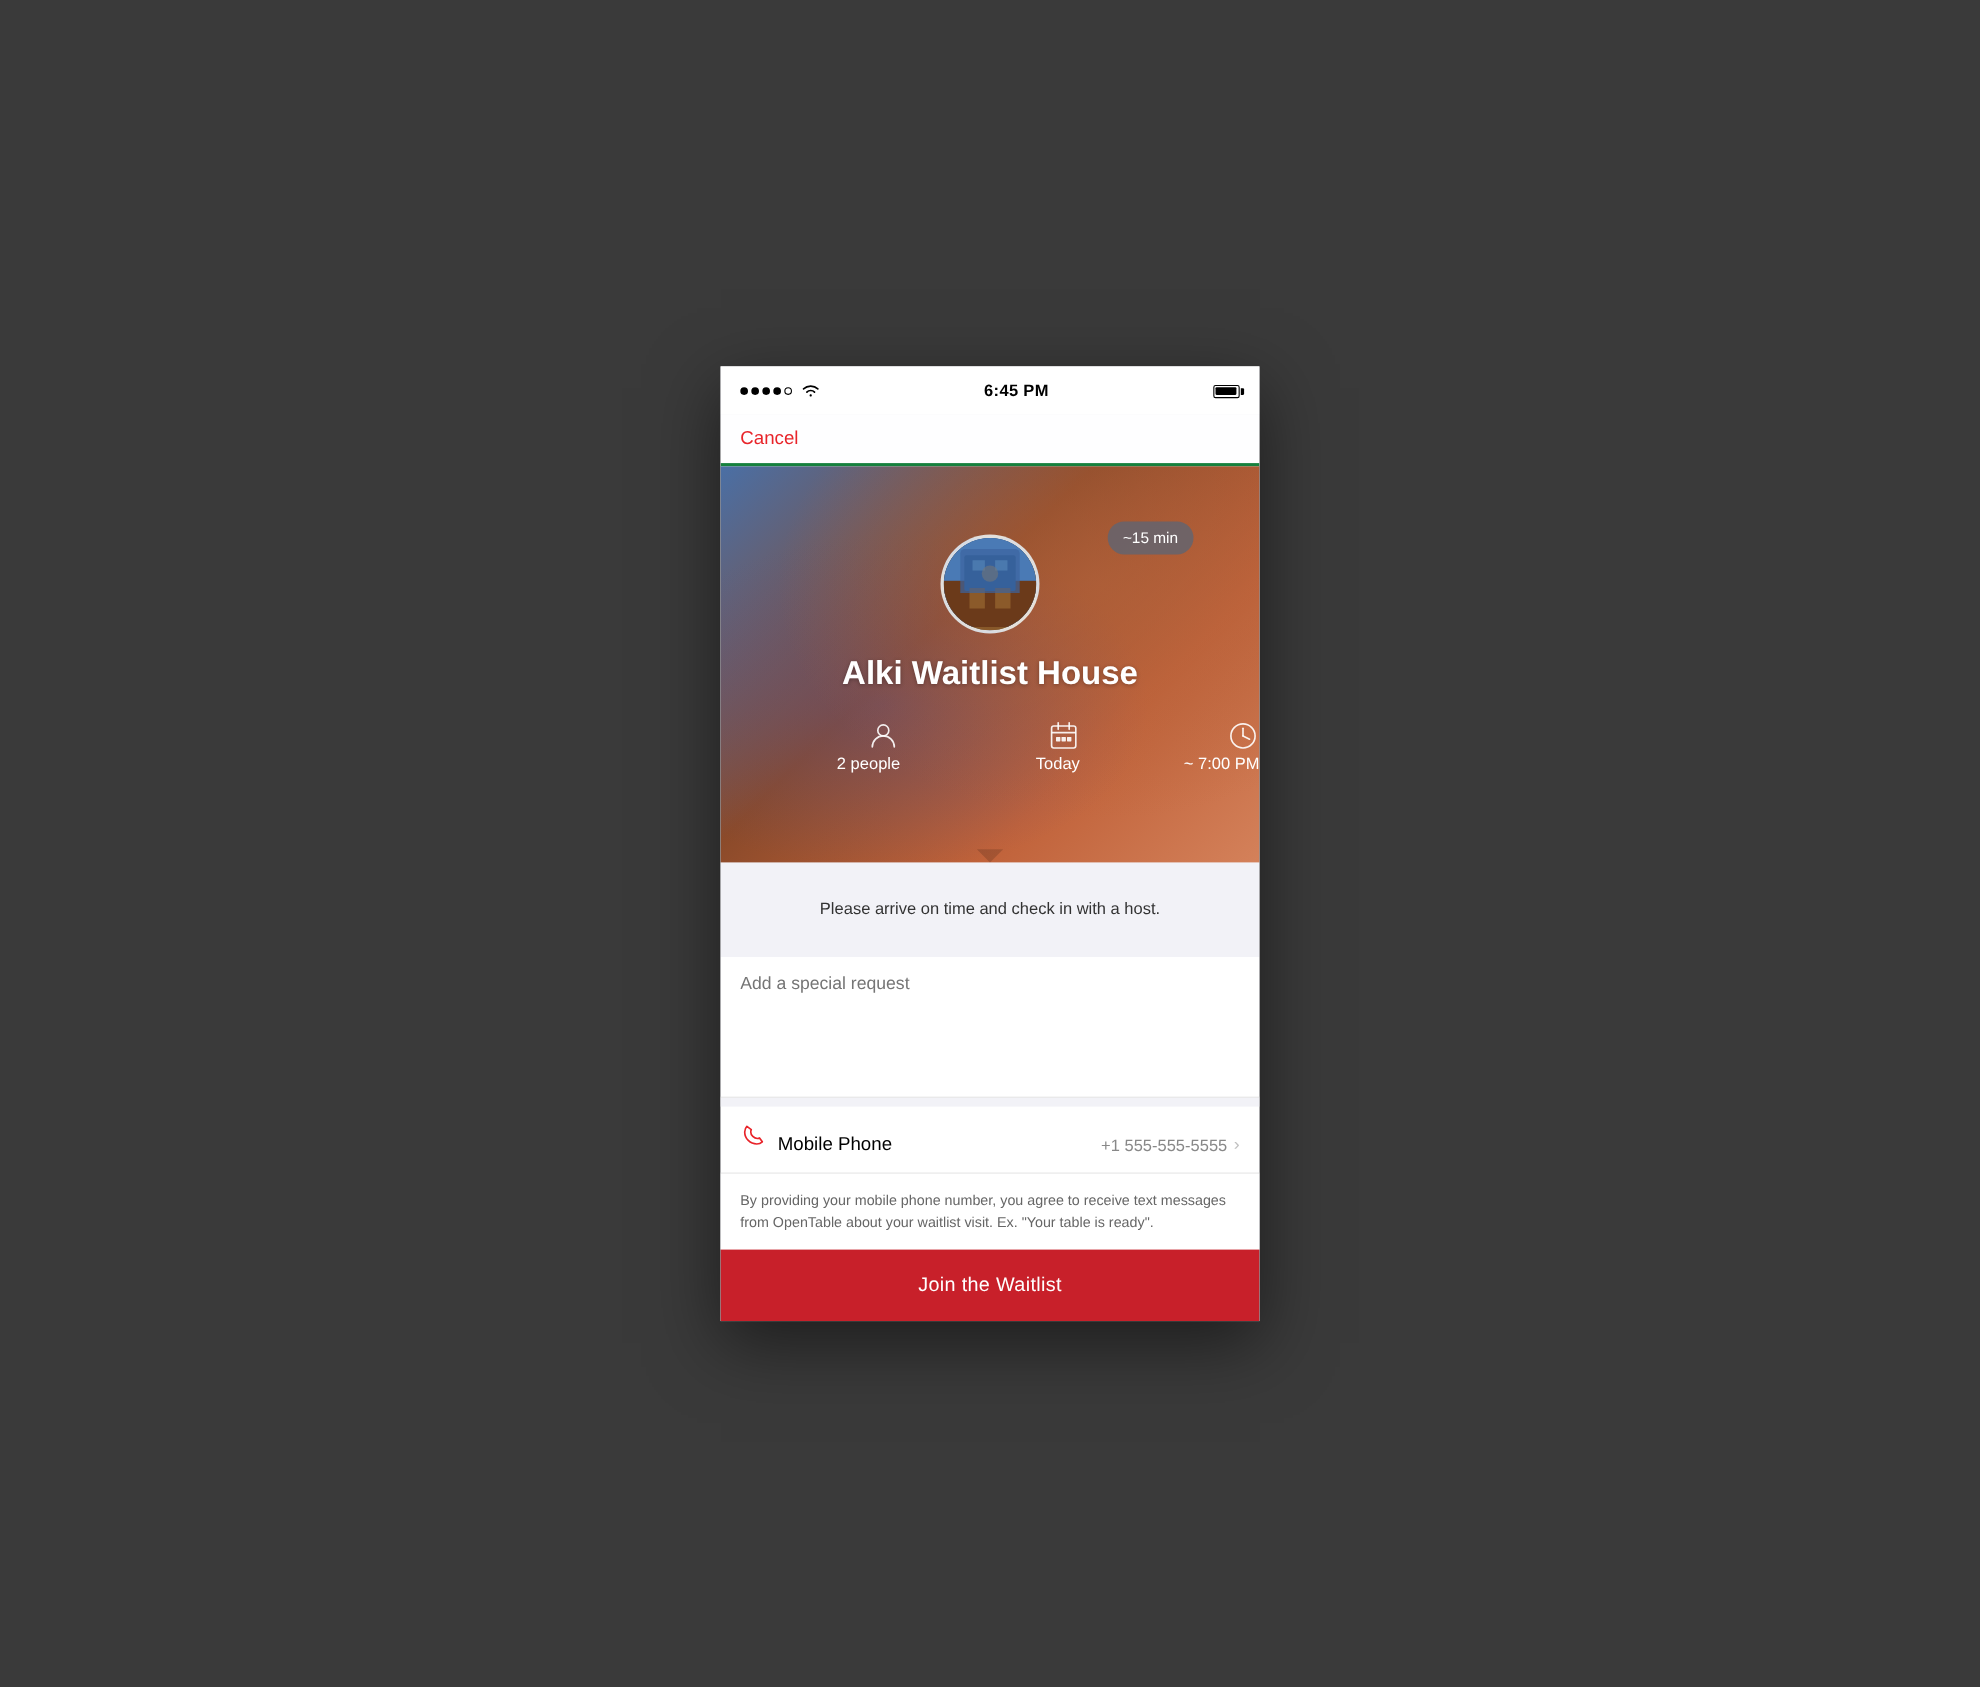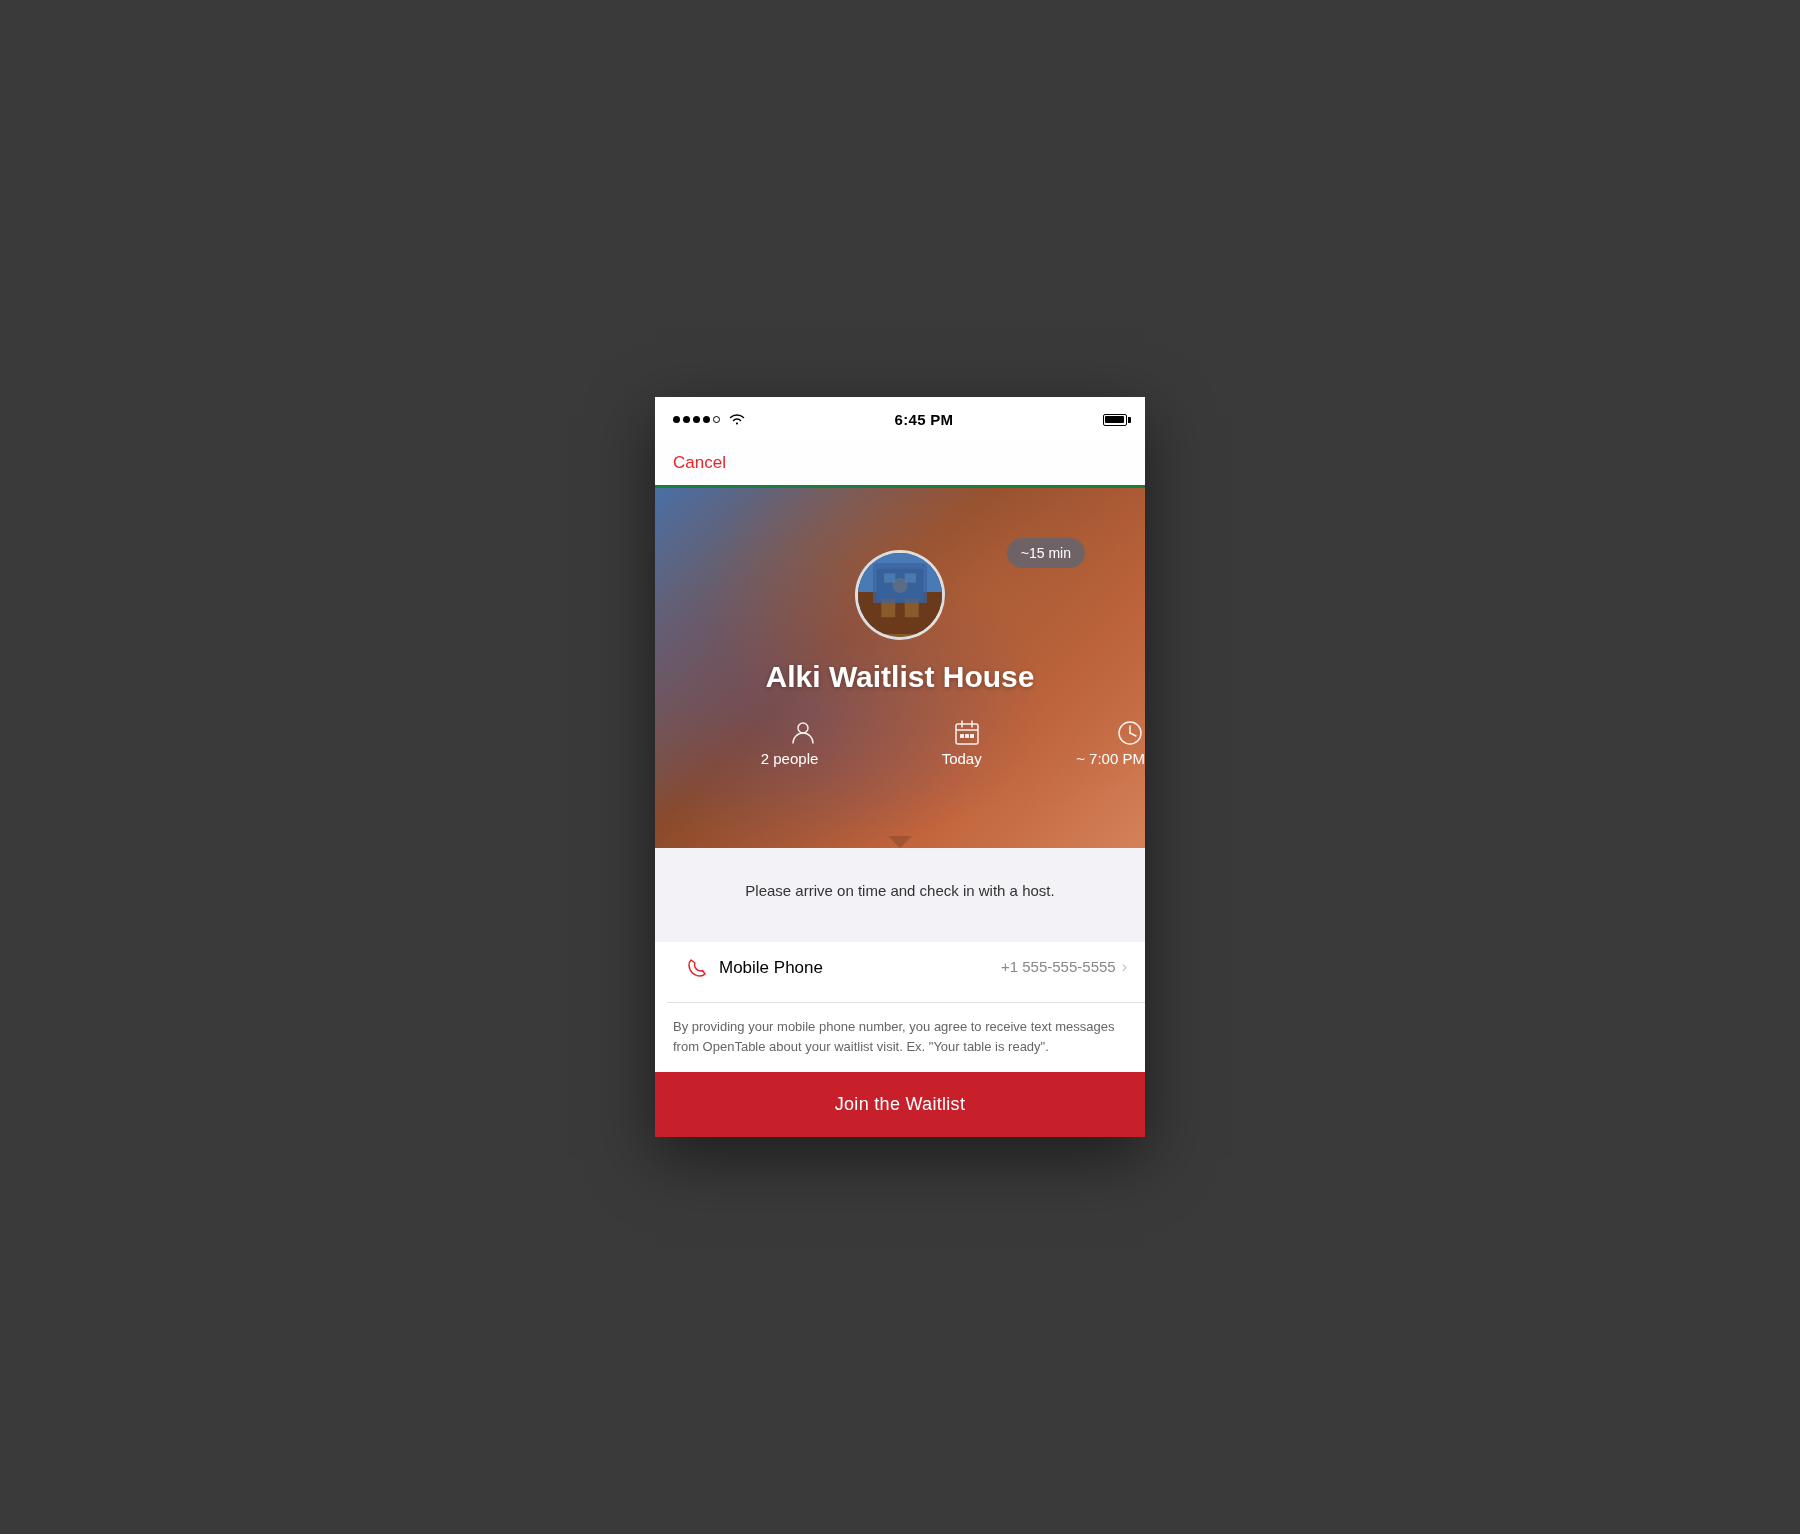--- a/index.html
+++ b/index.html
@@ -280,24 +280,23 @@
       background: transparent;
     }
 
     .divider-line {
       height: 8px;
       background: #f2f2f7;
     }
 
     .phone-row {
       display: flex;
-      align-items: flex-start;
+      align-items: flex-end;
       padding: 16px 18px;
       border-bottom: 1px solid #e0e0e0;
-      margin-left: 12px;
     }
 
     .phone-icon {
       color: #e8242a;
       margin-right: 12px;
       font-size: 22px;
     }
 
     .phone-label {
       font-size: 17px;
@@ -427,20 +426,23 @@
     <div class="hero-arrow"></div>
   </div>
 
   
   <div class="instructions">
     <span class="instructions-text">Please arrive on time and check in with a host.</span>
   </div>
 
   
   <div class="form-section">
+    <div class="special-request-area">
+      <textarea class="special-request-input" placeholder="Add a special request" style=""></textarea>
+    </div>
 
     <div class="divider-line"></div>
 
     <div class="phone-row">
       <span class="phone-icon">
         <svg width="22" height="22" viewBox="0 0 22 22" fill="none" xmlns="http://www.w3.org/2000/svg">
           <path d="M6 2C6 2 4 4 4 7c0 6 5 11 11 11 3 0 5-2 5-2l-2.5-3.5s-1 .5-2 .5c-3 0-6-3-6-6 0-1 .5-2 .5-2L6 2z" stroke="#e8242a" stroke-width="1.5" fill="none" stroke-linejoin="round"></path>
         </svg>
       </span>
       <span class="phone-label">Mobile Phone</span>

